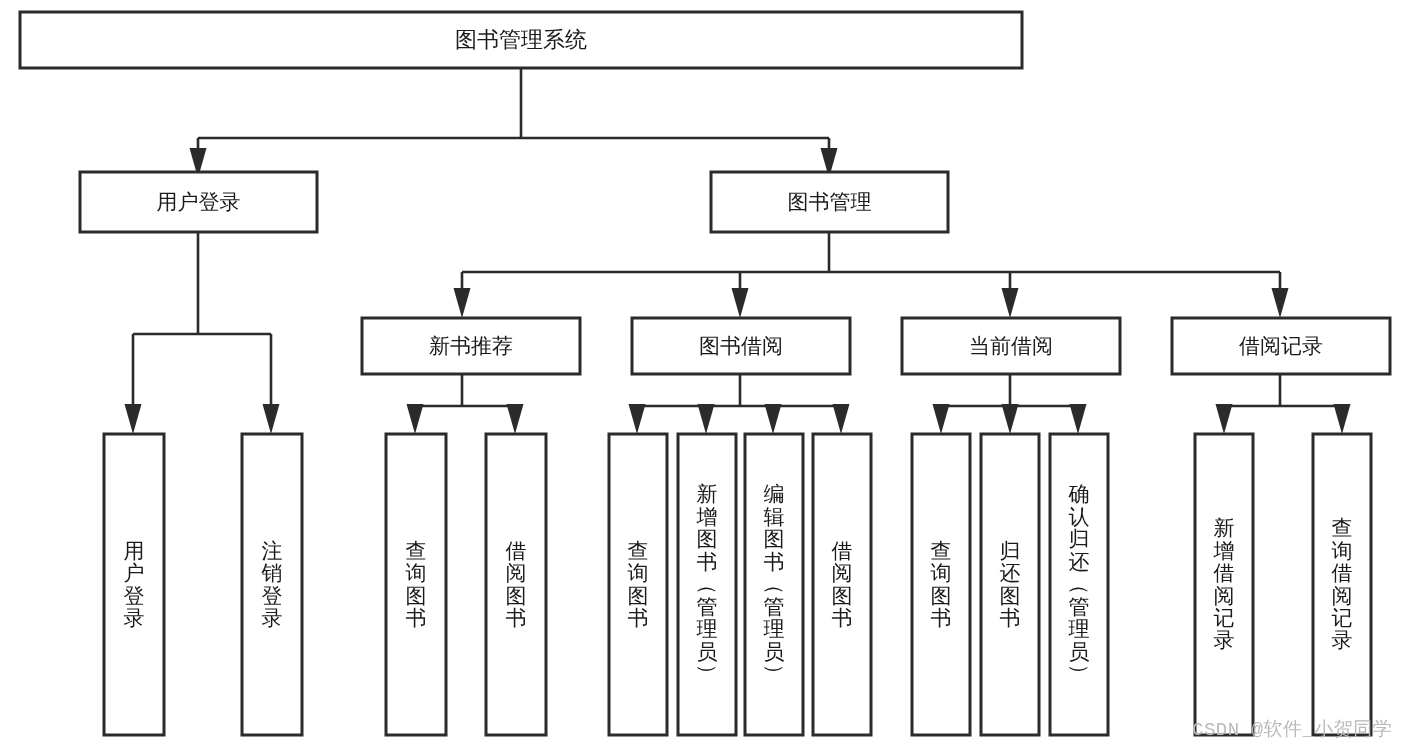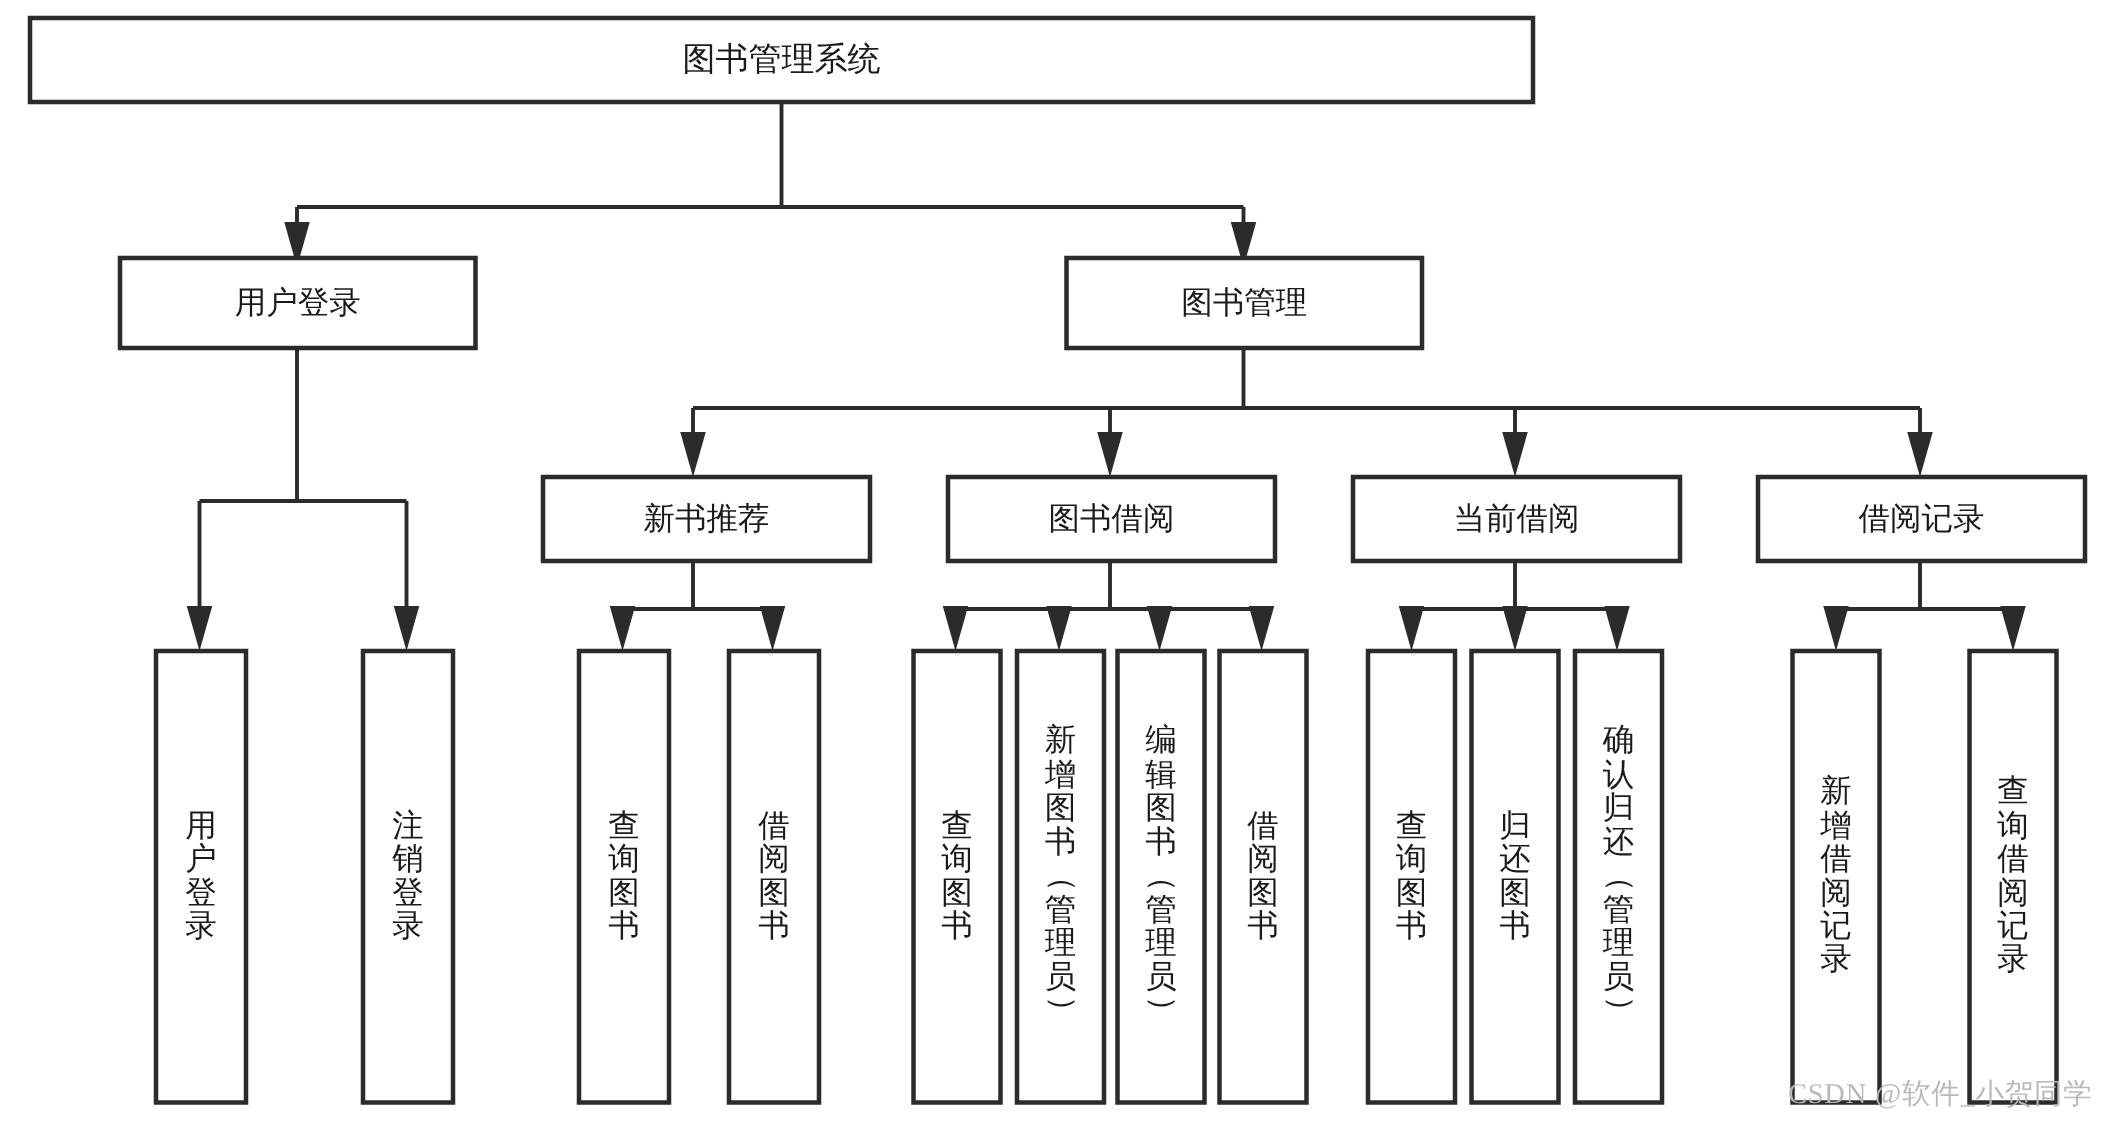--- a/index.html
+++ b/index.html
@@ -73,21 +73,21 @@
   }
   .vlabel span {
     display: block;
   }
   .vlabel span.rot {
     display: block;
     transform: rotate(90deg);
   }
   .watermark {
     position: absolute;
-    font-family: Liberation Serif, serif;
+    font-family: Liberation Mono, monospace;
     font-size: 19px;
     color: #b9b9b9;
     letter-spacing: 0.5px;
     white-space: nowrap;
     user-select: none;
   }
 </style>
 </head>
 <body>
 

